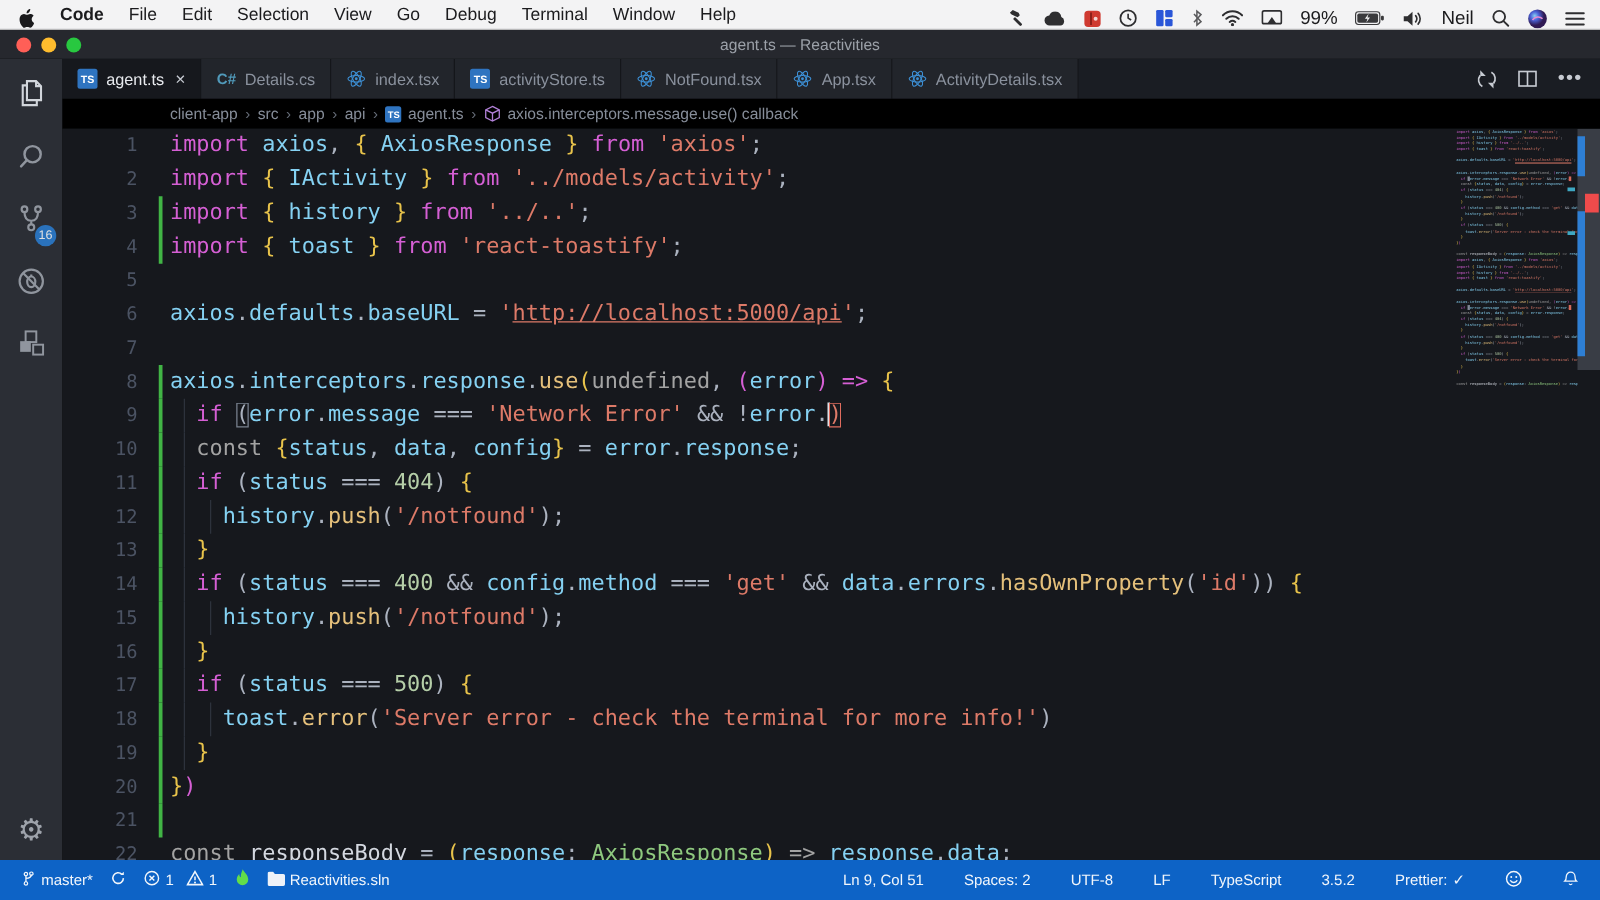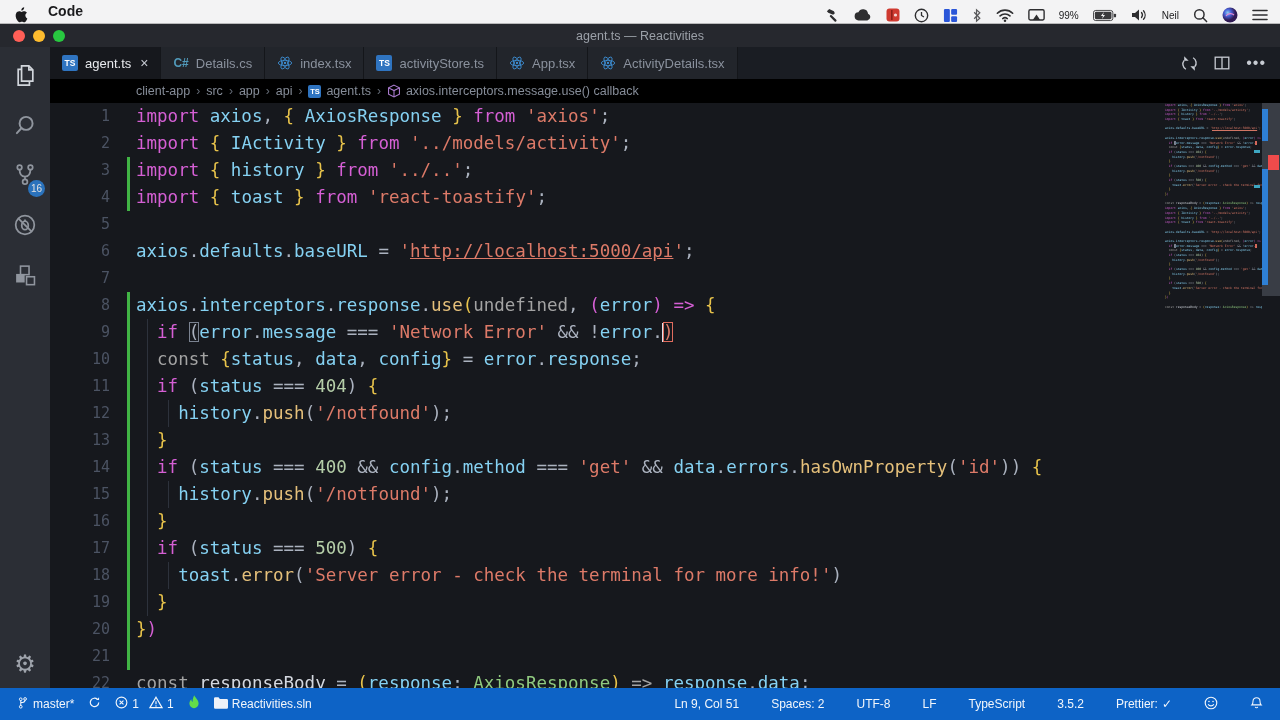--- a/index.html
+++ b/index.html
@@ -8,21 +8,21 @@
 
   
   .menubar { position:absolute; top:0; left:0; width:1280px; height:24px;
     background:#f3f3f4; border-bottom:1px solid #b9b9ba; display:flex; align-items:flex-end;
     font-size:14px; color:#1b1b1d; z-index:30; }
   .menubar .apple { margin:0 10px 0 14px; display:flex; align-items:center; }
   .menu-item { padding:0 10px; height:24px; line-height:24px; cursor:default; }
   .menu-item.app { font-weight:bold; }
   .menubar-right { margin-left:auto; display:flex; align-items:center; gap:14px; padding-right:12px; }
   .mb-ic { display:flex; align-items:center; }
-  .mb-text { font-size:10px; }
+  .mb-text { font-size:15px; }
 
   
   .titlebar { position:absolute; top:24px; left:0; width:1280px; height:23px; background:#26282e;
     display:flex; align-items:center; justify-content:center; z-index:20; }
   .traffic { position:absolute; left:13px; top:6px; display:flex; gap:8px; }
   .traffic span { width:12px; height:12px; border-radius:50%; display:block; }
   .t-close{background:#ff5f57}.t-min{background:#febc2e}.t-zoom{background:#28c840}
   .win-title { font-size:12.5px; color:#9ba0a8; }
 
   .main { position:absolute; top:47px; left:0; width:1280px; bottom:23px; display:flex; }
@@ -96,20 +96,31 @@
 </head>
 <body>
 
 <div class="menubar">
   <span class="apple">
     <svg width="14" height="16" viewBox="0 0 14 17">
         <path fill="#1b1b1d" d="M11.6 9c0-2 1.6-2.9 1.7-3-0.9-1.3-2.3-1.5-2.8-1.5-1.2-.1-2.3.7-2.9.7-.6 0-1.5-.7-2.5-.7C3.8 4.6 2.6 5.3 2 6.4.6 8.8 1.6 12.3 3 14.2c.7 1 1.4 2 2.4 2 .9 0 1.3-.6 2.5-.6s1.5.6 2.5.6 1.7-1 2.3-1.9c.7-1.1 1-2.1 1-2.2-.1 0-2-.8-2.1-3.1zM9.6 2.7c.5-.7.9-1.6.8-2.5-.8 0-1.7.5-2.3 1.2-.5.6-.9 1.5-.8 2.4.9.1 1.8-.4 2.3-1.1z"></path>
       </svg>
   </span>
   <span class="menu-item app">Code</span>
+  <span id="menu-items" style="display: flex;">
+      <span class="menu-item">File</span>
+      <span class="menu-item">Edit</span>
+      <span class="menu-item">Selection</span>
+      <span class="menu-item">View</span>
+      <span class="menu-item">Go</span>
+      <span class="menu-item">Debug</span>
+      <span class="menu-item">Terminal</span>
+      <span class="menu-item">Window</span>
+      <span class="menu-item">Help</span>
+    </span>
   <div class="menubar-right">
     <span id="mb-icons-1" style="display:flex;gap:14px;align-items:center;">
         <span class="mb-ic">
           <svg width="15" height="15" viewBox="0 0 16 16">
             <path fill="#2e2e30" d="M2 3.5 4.5 1l5 2.5 1 2-1.8 1.8-2-1L3.5 5z"></path>
             <rect x="7.5" y="6.5" width="2.4" height="9" rx="1" transform="rotate(-45 8.7 11)" fill="#2e2e30"></rect>
           </svg>
         </span>
         <span class="mb-ic">
           <svg width="18" height="12" viewBox="0 0 20 13">
@@ -293,20 +304,33 @@
           <span class="ticon">
             <span style="display: flex;">
               <svg width="16" height="16" viewBox="0 0 24 24" fill="none" stroke="#3d8fd4" stroke-width="1.3">
                 <ellipse cx="12" cy="12" rx="10" ry="4"></ellipse>
                 <ellipse cx="12" cy="12" rx="10" ry="4" transform="rotate(60 12 12)"></ellipse>
                 <ellipse cx="12" cy="12" rx="10" ry="4" transform="rotate(120 12 12)"></ellipse>
                 <circle cx="12" cy="12" r="1.7" fill="#3d8fd4" stroke="none"></circle>
               </svg>
             </span>
           </span>
+          <span>NotFound.tsx</span>
+        </div>
+        <div class="tab">
+          <span class="ticon">
+            <span style="display: flex;">
+              <svg width="16" height="16" viewBox="0 0 24 24" fill="none" stroke="#3d8fd4" stroke-width="1.3">
+                <ellipse cx="12" cy="12" rx="10" ry="4"></ellipse>
+                <ellipse cx="12" cy="12" rx="10" ry="4" transform="rotate(60 12 12)"></ellipse>
+                <ellipse cx="12" cy="12" rx="10" ry="4" transform="rotate(120 12 12)"></ellipse>
+                <circle cx="12" cy="12" r="1.7" fill="#3d8fd4" stroke="none"></circle>
+              </svg>
+            </span>
+          </span>
           <span>App.tsx</span>
         </div>
         <div class="tab">
           <span class="ticon">
             <span style="display: flex;">
               <svg width="16" height="16" viewBox="0 0 24 24" fill="none" stroke="#3d8fd4" stroke-width="1.3">
                 <ellipse cx="12" cy="12" rx="10" ry="4"></ellipse>
                 <ellipse cx="12" cy="12" rx="10" ry="4" transform="rotate(60 12 12)"></ellipse>
                 <ellipse cx="12" cy="12" rx="10" ry="4" transform="rotate(120 12 12)"></ellipse>
                 <circle cx="12" cy="12" r="1.7" fill="#3d8fd4" stroke="none"></circle>

